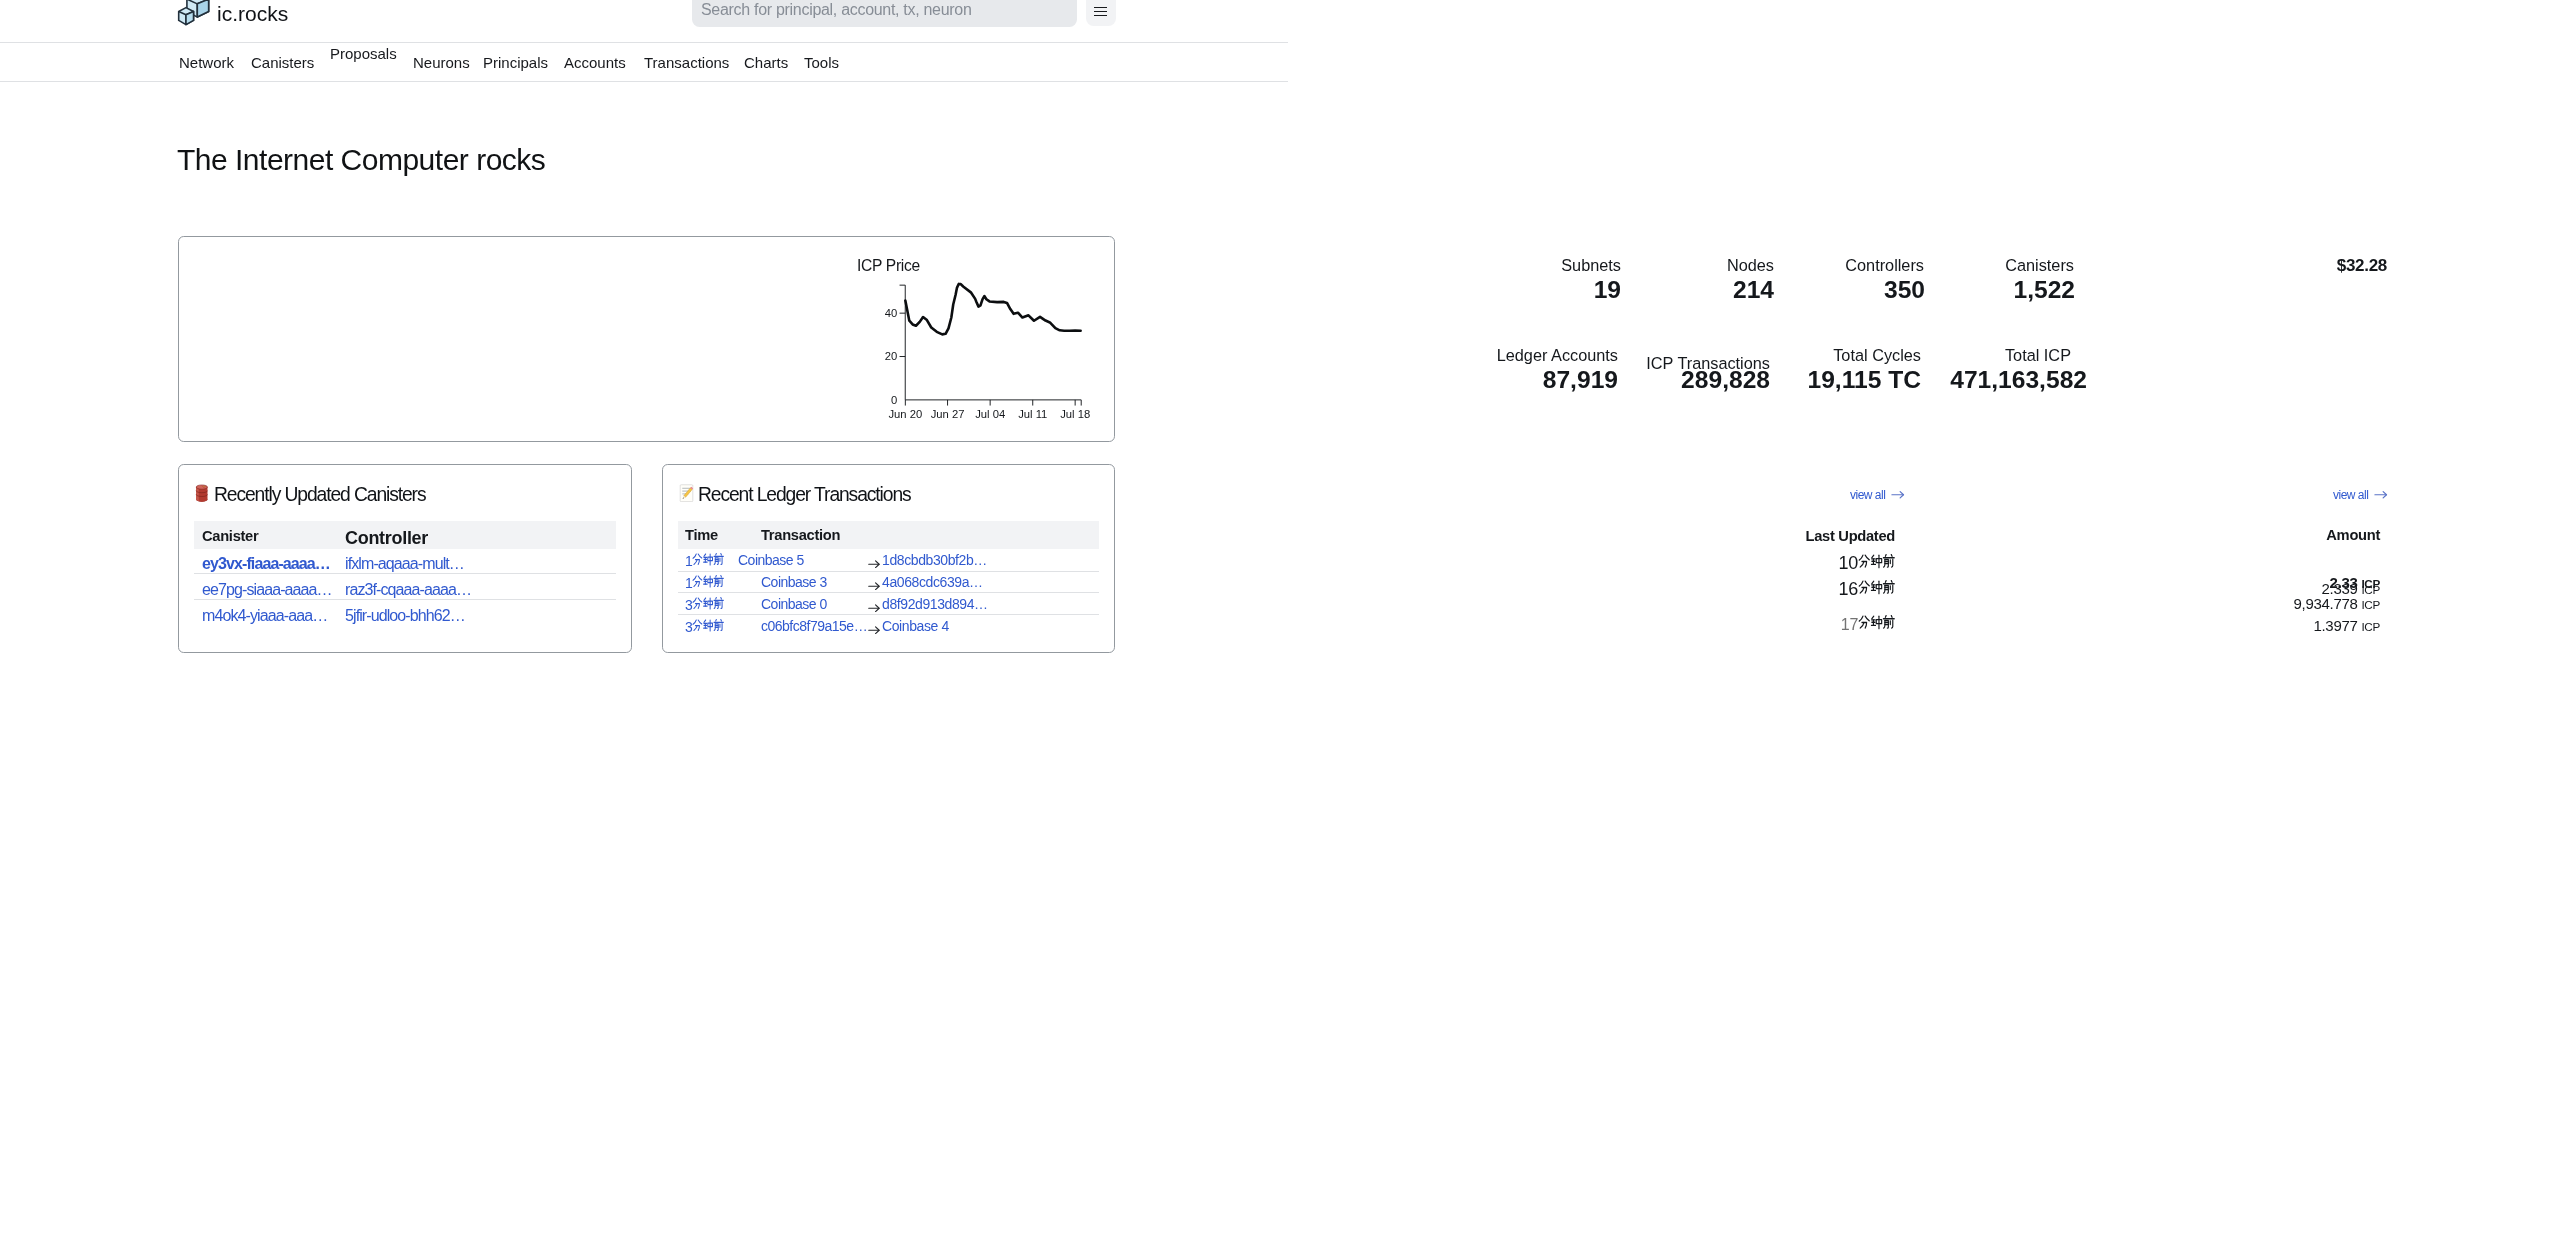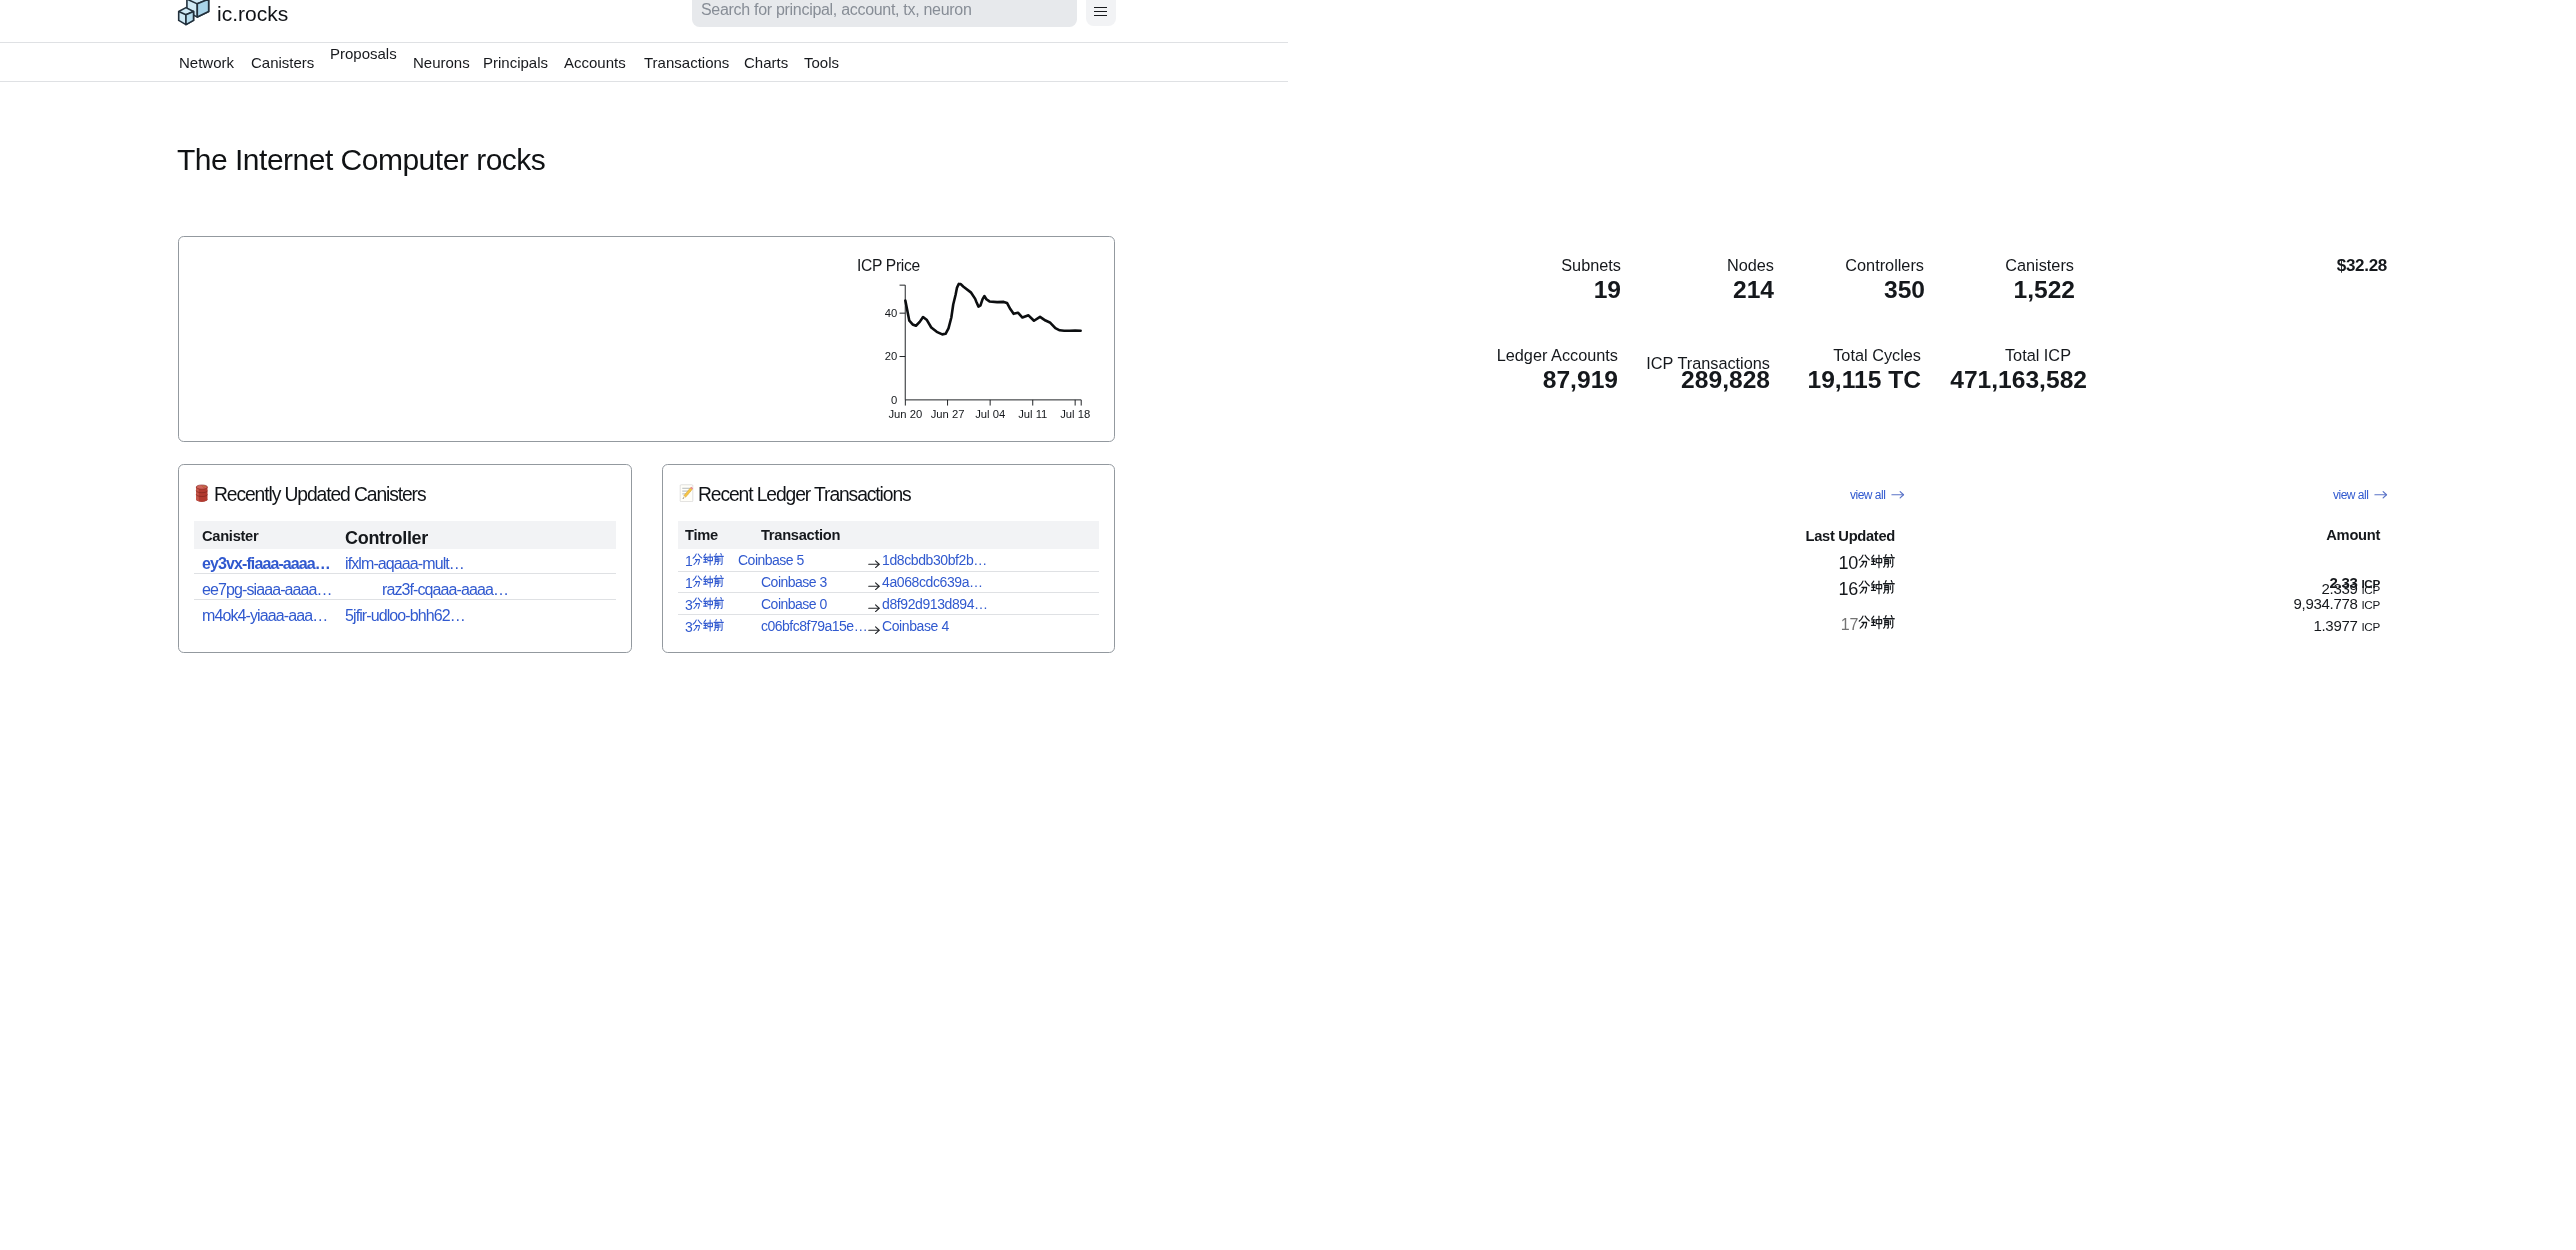--- a/index.html
+++ b/index.html
@@ -151,21 +151,21 @@
 <div style="position:absolute;left:345px;top:529px;font-size:18px;font-weight:bold;letter-spacing:-0.3px;color:#15181c;line-height:1;white-space:nowrap;">Controller</div>
 <div style="position:absolute;right:681px;top:529px;font-size:14.7px;font-weight:bold;letter-spacing:-0.3px;color:#15181c;line-height:1;white-space:nowrap;">Last Updated</div>
 <div style="position:absolute;left:194px;top:573px;width:422px;height:0.9px;background:#dfe1e4"></div>
 <div style="position:absolute;left:194px;top:599px;width:422px;height:0.9px;background:#dfe1e4"></div>
 <div style="position:absolute;left:202px;top:556px;font-size:16px;font-weight:bold;letter-spacing:-0.9px;color:#3059cf;line-height:1;white-space:nowrap;">ey3vx-fiaaa-aaaa…</div>
 <div style="position:absolute;left:345px;top:556px;font-size:16px;font-weight:normal;letter-spacing:-0.9px;color:#3059cf;line-height:1;white-space:nowrap;">ifxlm-aqaaa-mult…</div>
 <div style="position:absolute;right:681px;top:554px;font-size:18px;font-weight:normal;letter-spacing:-0.3px;color:#15181c;line-height:1;white-space:nowrap;">10<svg width="37" height="14.5" viewBox="0 0 300 100" preserveAspectRatio="none" style="vertical-align:0.3px;color:#15181c">
       <use href="#mfq" stroke="currentColor"></use>
     </svg></div>
 <div style="position:absolute;left:202px;top:582px;font-size:16px;font-weight:normal;letter-spacing:-0.9px;color:#3059cf;line-height:1;white-space:nowrap;">ee7pg-siaaa-aaaa…</div>
-<div style="position:absolute;left:345px;top:582px;font-size:16px;font-weight:normal;letter-spacing:-0.9px;color:#3059cf;line-height:1;white-space:nowrap;margin-left:37px;">raz3f-cqaaa-aaaa…</div>
+<div style="position:absolute;left:345px;top:582px;font-size:16px;font-weight:normal;letter-spacing:-0.9px;color:#3059cf;line-height:1;white-space:nowrap;">raz3f-cqaaa-aaaa…</div>
 <div style="position:absolute;right:681px;top:580px;font-size:18px;font-weight:normal;letter-spacing:-0.3px;color:#15181c;line-height:1;white-space:nowrap;">16<svg width="37" height="14.5" viewBox="0 0 300 100" preserveAspectRatio="none" style="vertical-align:0.3px;color:#15181c">
       <use href="#mfq" stroke="currentColor"></use>
     </svg></div>
 <div style="position:absolute;left:202px;top:608px;font-size:16px;font-weight:normal;letter-spacing:-0.9px;color:#3059cf;line-height:1;white-space:nowrap;">m4ok4-yiaaa-aaa…</div>
 <div style="position:absolute;left:345px;top:608px;font-size:16px;font-weight:normal;letter-spacing:-0.9px;color:#3059cf;line-height:1;white-space:nowrap;">5jfir-udloo-bhh62…</div>
 <div style="position:absolute;right:681px;top:615px;font-size:16px;font-weight:normal;letter-spacing:-0.3px;color:#737373;line-height:1;white-space:nowrap;">17<svg width="37" height="14.5" viewBox="0 0 300 100" preserveAspectRatio="none" style="vertical-align:0.3px;color:#15181c">
       <use href="#mfq" stroke="currentColor"></use>
     </svg></div>
 <div style="position:absolute;left:678px;top:521px;width:421px;height:28px;background:#f2f3f5"></div>
 <div style="position:absolute;left:685px;top:528px;font-size:14.7px;font-weight:bold;letter-spacing:-0.3px;color:#15181c;line-height:1;white-space:nowrap;">Time</div>

